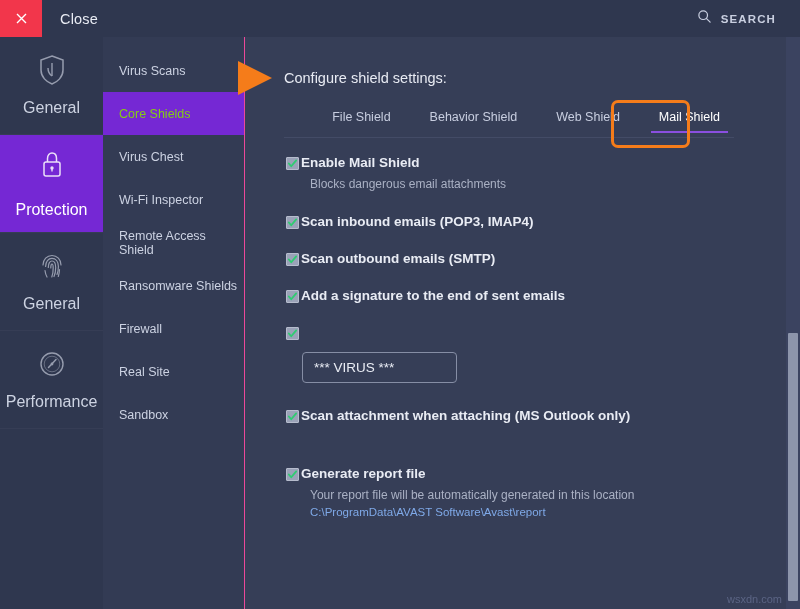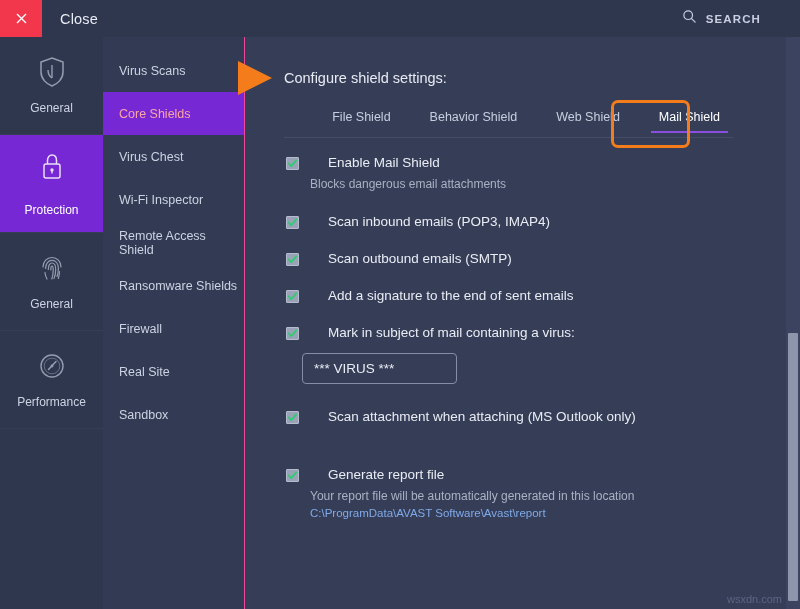--- a/index.html
+++ b/index.html
@@ -24,60 +24,60 @@
   #close-btn {
     width: 42px; height: 37px; background: #f2364b;
     display: flex; align-items: center; justify-content: center;
     cursor: pointer; flex: 0 0 auto;
   }
   #close-btn svg { display: block; }
   #close-label {
     margin-left: 18px; color: #e9ecf4; font-size: 14.5px; letter-spacing: .2px;
   }
   #search-area {
-    position: absolute; right: 39px; top: 0; height: 37px;
+    position: absolute; right: 24px; top: 0; height: 37px;
     display: flex; align-items: center; gap: 9px; cursor: pointer; justify-content: center;
   }
   #search-area .lbl {
     color: #c9cfe0; font-size: 11.5px; letter-spacing: 1.1px; font-weight: 600;
   }
 
   
   #rail {
     position: absolute; left: 0; top: 37px; width: 103px; height: 572px;
     background: #2f374f;
   }
   .rail-item {
     position: relative;
     height: 98px; width: 103px;
     display: flex; flex-direction: column;
     align-items: center; justify-content: center;
     gap: 9px; cursor: pointer;
     border-bottom: 1px solid #363d55;
   }
   .rail-item .ricon { opacity: .62; }
-  .rail-item .rlabel { color: #cdd3e2; font-size: 12px; }
+  .rail-item .rlabel { color: #cdd3e2; font-size: 16px; }
   .rail-item.active { background: #7528d4; gap: 17px; }
   .rail-item.active .ricon { opacity: .85; }
   .rail-item.active .rlabel { color: #ffffff; }
   #rail-filler { height: 180px; }
 
   
   #subnav {
     position: absolute; left: 103px; top: 37px; width: 142px; height: 572px;
     background: #333b54;
     border-right: 1px solid #ec4899;
     padding-top: 12px;
   }
   .nav-item {
     height: 43px; display: flex; align-items: center;
     padding-left: 16px; color: #ccd2e2; font-size: 12.5px;
     cursor: pointer;
   }
-  .nav-item.active { background: #7528d4; color: #fca5a5; }
+  .nav-item.active { background: #7528d4; color: #84cc16; }
 
   
   #main {
     position: absolute; left: 245px; top: 37px;
     width: 555px; height: 572px;
     background: #363e57;
   }
   #arrow {
     position: absolute; left: -7px; top: 24px;
     width: 0; height: 0;
@@ -112,21 +112,21 @@
   #tab-highlight {
     position: absolute; left: 366px; top: 63px;
     width: 79px; height: 48px;
     border: 3px solid #f57c1a; border-radius: 7px;
     pointer-events: none;
   }
 
   
   #options { position: absolute; left: 41px; top: 118px; width: 480px; }
   .opt { position: relative; margin-bottom: 16px; }
-  .opt-main { display: flex; align-items: flex-start; gap: 29px; }
+  .opt-main { display: flex; align-items: flex-start; gap: 2px; font-weight: bold; }
   .cb {
     width: 13px; height: 13px; flex: 0 0 auto;
     margin-top: 2px;
     background: #9aa2b8; border: 1px solid #b6bccd; border-radius: 1px;
     display: flex; align-items: center; justify-content: center;
     cursor: pointer;
   }
   .cb svg { display: block; }
   .opt-label { color: #e9ecf4; font-size: 13.5px; line-height: 16px; }
   .opt-sub {
@@ -336,21 +336,20 @@
         </div>
       </div>
 
       <div class="opt" style="margin-bottom:25px;">
         <div class="opt-main">
           <div class="cb">
             <svg width="11" height="11" viewBox="0 0 12 12">
                 <path d="M2 6 L4.6 9 L10 2.6" stroke="#2ecc71" stroke-width="2" fill="none" stroke-linecap="round" stroke-linejoin="round"></path>
               </svg>
           </div>
-          <div class="opt-label">Mark in subject of mail containing a virus:</div>
         </div>
         <input id="virus-input" type="text" value="*** VIRUS ***" placeholder="*** VIRUS ***" style="">
       </div>
 
       <div class="opt" style="margin-bottom:42px;">
         <div class="opt-main">
           <div class="cb">
             <svg width="11" height="11" viewBox="0 0 12 12">
                 <path d="M2 6 L4.6 9 L10 2.6" stroke="#2ecc71" stroke-width="2" fill="none" stroke-linecap="round" stroke-linejoin="round"></path>
               </svg>

